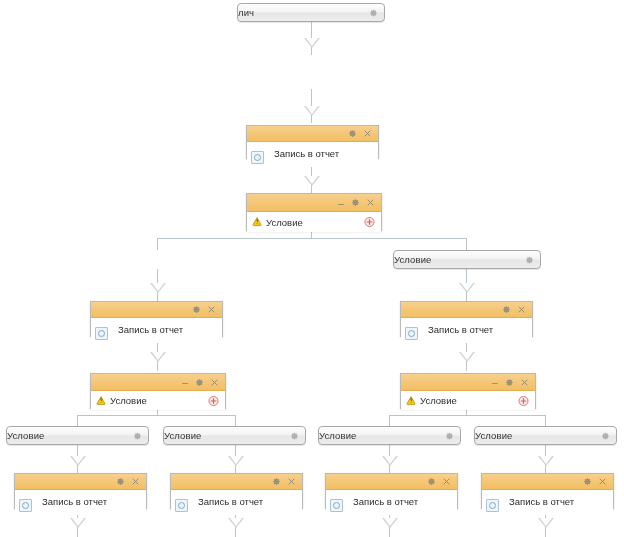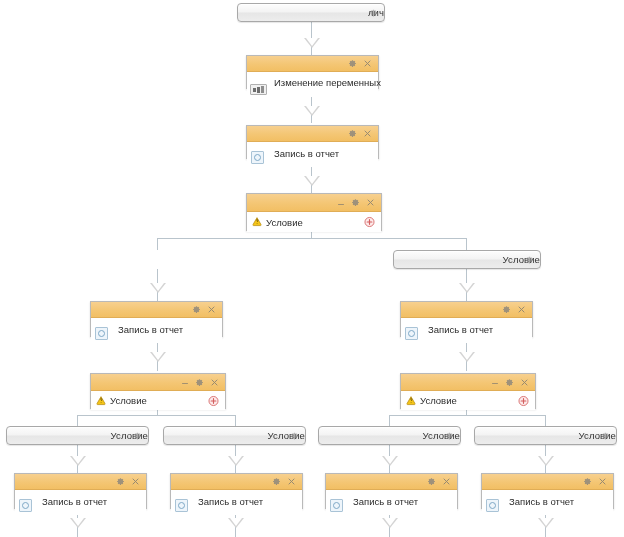--- a/index.html
+++ b/index.html
@@ -32,21 +32,21 @@
 
   
   .pill{
     position:absolute;
     height:19px;
     box-sizing:border-box;
     border:1px solid #a8a8a8;
     border-radius:4px;
     background:linear-gradient(to bottom,#fdfdfd 0%,#f3f3f3 48%,#e6e6e6 52%,#ededed 100%);
     box-shadow:0 1px 1px rgba(0,0,0,.10), inset 0 1px 0 #ffffff;
-    display:flex;align-items:center;justify-content:flex-end;
+    display:flex;align-items:center;justify-content:flex-start;
   }
   .pill .pill-label{
     font-size:9.5px;color:#333;white-space:nowrap;letter-spacing:.1px;
   }
   .pill .pill-gear{
     position:absolute;right:6px;top:50%;transform:translateY(-50%);
     width:9px;height:9px;opacity:.62;
   }
 
   
@@ -172,39 +172,20 @@
   <div class="arrow" style="left:538px;top:518px;"></div>
 
   <div class="pill" style="left:237px;top:3px;width:148px;">
     <span class="pill-label">лич</span>
     <svg class="pill-gear" viewBox="0 0 16 16">
       <path fill="#8c8c8c" d="M8 5.2A2.8 2.8 0 1 0 8 10.8 2.8 2.8 0 0 0 8 5.2zm0 4.3a1.5 1.5 0 1 1 0-3 1.5 1.5 0 0 1 0 3z"></path>
       <path fill="#8c8c8c" d="M14 7h-1.3a4.8 4.8 0 0 0-.6-1.4l.9-.9-1.7-1.7-.9.9A4.8 4.8 0 0 0 9 3.3V2H6.9v1.3a4.8 4.8 0 0 0-1.4.6l-.9-.9L2.9 4.7l.9.9A4.8 4.8 0 0 0 3.2 7H2v2.1h1.2c.1.5.3 1 .6 1.4l-.9.9 1.7 1.7.9-.9c.4.3.9.5 1.4.6V14H9v-1.2c.5-.1 1-.3 1.4-.6l.9.9 1.7-1.7-.9-.9c.3-.4.5-.9.6-1.4H14z"></path>
     </svg>
   </div>
 
-  <div class="card vars" style="left:246px;top:55px;width:133px;height:34px;">
-    <div class="hdr">
-      <svg class="hicon" viewBox="0 0 16 16">
-        <path fill="#7d7d7d" d="M8 5.2A2.8 2.8 0 1 0 8 10.8 2.8 2.8 0 0 0 8 5.2zm0 4.3a1.5 1.5 0 1 1 0-3 1.5 1.5 0 0 1 0 3z"></path>
-        <path fill="#7d7d7d" d="M14 7h-1.3a4.8 4.8 0 0 0-.6-1.4l.9-.9-1.7-1.7-.9.9A4.8 4.8 0 0 0 9 3.3V2H6.9v1.3a4.8 4.8 0 0 0-1.4.6l-.9-.9L2.9 4.7l.9.9A4.8 4.8 0 0 0 3.2 7H2v2.1h1.2c.1.5.3 1 .6 1.4l-.9.9 1.7 1.7.9-.9c.4.3.9.5 1.4.6V14H9v-1.2c.5-.1 1-.3 1.4-.6l.9.9 1.7-1.7-.9-.9c.3-.4.5-.9.6-1.4H14z"></path>
-      </svg>
-      <svg class="hicon" viewBox="0 0 16 16">
-        <path stroke="#6f6f6f" stroke-width="1.7" stroke-linecap="round" d="M3.5 3.5l9 9M12.5 3.5l-9 9"></path>
-      </svg>
-    </div>
-    <div class="body">
-      <span class="micon">
-          <u class="l"></u>
-          <u></u>
-          <u class="r"></u>
-        </span>
-      <span class="txt">Изменение переменных</span>
-    </div>
-  </div>
 
   <div class="card report" style="left:246px;top:125px;width:133px;height:34px;">
     <div class="hdr">
       <svg class="hicon" viewBox="0 0 16 16">
         <path fill="#7d7d7d" d="M8 5.2A2.8 2.8 0 1 0 8 10.8 2.8 2.8 0 0 0 8 5.2zm0 4.3a1.5 1.5 0 1 1 0-3 1.5 1.5 0 0 1 0 3z"></path>
         <path fill="#7d7d7d" d="M14 7h-1.3a4.8 4.8 0 0 0-.6-1.4l.9-.9-1.7-1.7-.9.9A4.8 4.8 0 0 0 9 3.3V2H6.9v1.3a4.8 4.8 0 0 0-1.4.6l-.9-.9L2.9 4.7l.9.9A4.8 4.8 0 0 0 3.2 7H2v2.1h1.2c.1.5.3 1 .6 1.4l-.9.9 1.7 1.7.9-.9c.4.3.9.5 1.4.6V14H9v-1.2c.5-.1 1-.3 1.4-.6l.9.9 1.7-1.7-.9-.9c.3-.4.5-.9.6-1.4H14z"></path>
       </svg>
       <svg class="hicon" viewBox="0 0 16 16">
         <path stroke="#6f6f6f" stroke-width="1.7" stroke-linecap="round" d="M3.5 3.5l9 9M12.5 3.5l-9 9"></path>
       </svg>

